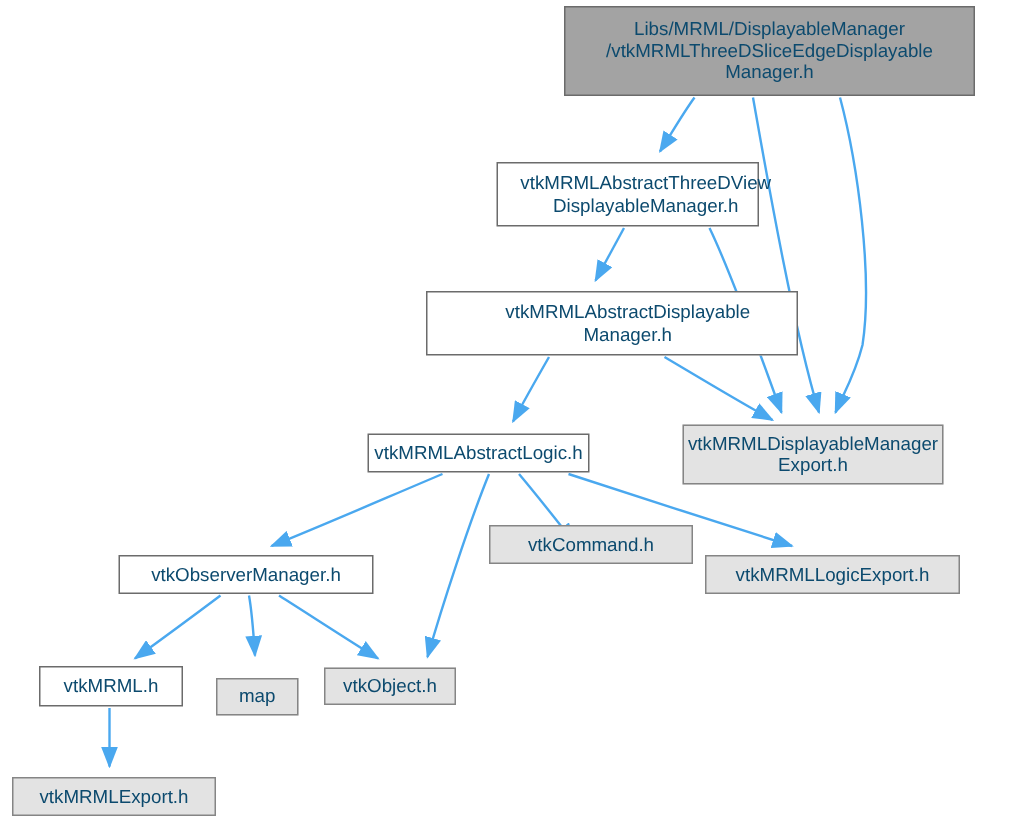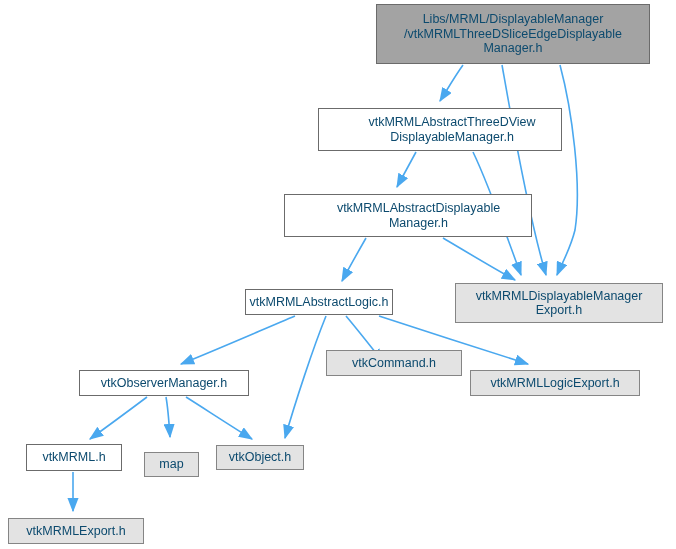--- a/index.html
+++ b/index.html
@@ -84,26 +84,26 @@
         <path d="M 166 397 C 168 408 169 422 170 437" fill="none" stroke="#4aa8ef" stroke-width="1.6" marker-end="url(#arrowhead)"></path>
         <path d="M 186 397 C 205 409 231 426 252 439" fill="none" stroke="#4aa8ef" stroke-width="1.6" marker-end="url(#arrowhead)"></path>
         <path d="M 73 472 C 73 483 73 497 73 511" fill="none" stroke="#4aa8ef" stroke-width="1.6" marker-end="url(#arrowhead)"></path>
       </g>
   </svg>
 
   <div id="nodes-group">
       <div class="graph-node fill-root" style="left: 376px; top: 4px; width: 274px; height: 60px;"><span class="node-label">Libs/MRML/DisplayableManager
 /vtkMRMLThreeDSliceEdgeDisplayable
 Manager.h</span></div>
-      <div class="graph-node fill-white" style="left: 318px; top: 108px; width: 244px; height: 43px; padding-left: 24px;"><span class="node-label">vtkMRMLAbstractThreeDView
+      <div class="graph-node fill-white" style="left: 331px; top: 108px; width: 175px; height: 43px; padding-left: 24px;"><span class="node-label">vtkMRMLAbstractThreeDView
 DisplayableManager.h</span></div>
       <div class="graph-node fill-white" style="left: 284px; top: 194px; width: 248px; height: 43px; padding-left: 21px;"><span class="node-label">vtkMRMLAbstractDisplayable
 Manager.h</span></div>
       <div class="graph-node fill-white" style="left: 245px; top: 289px; width: 148px; height: 26px;"><span class="node-label">vtkMRMLAbstractLogic.h</span></div>
-      <div class="graph-node fill-light" style="left: 455px; top: 283px; width: 208px; height: 40px;"><span class="node-label">vtkMRMLDisplayableManager
+      <div class="graph-node fill-light" style="left: 455px; top: 283px; width: 174px; height: 40px;"><span class="node-label">vtkMRMLDisplayableManager
 Export.h</span></div>
       <div class="graph-node fill-white" style="left: 79px; top: 370px; width: 170px; height: 26px;"><span class="node-label">vtkObserverManager.h</span></div>
       <div class="graph-node fill-light" style="left: 326px; top: 350px; width: 136px; height: 26px;"><span class="node-label">vtkCommand.h</span></div>
       <div class="graph-node fill-light" style="left: 470px; top: 370px; width: 170px; height: 26px;"><span class="node-label">vtkMRMLLogicExport.h</span></div>
       <div class="graph-node fill-white" style="left: 26px; top: 444px; width: 96px; height: 27px;"><span class="node-label">vtkMRML.h</span></div>
       <div class="graph-node fill-light" style="left: 144px; top: 452px; width: 55px; height: 25px;"><span class="node-label">map</span></div>
       <div class="graph-node fill-light" style="left: 216px; top: 445px; width: 88px; height: 25px;"><span class="node-label">vtkObject.h</span></div>
       <div class="graph-node fill-light" style="left: 8px; top: 518px; width: 136px; height: 26px;"><span class="node-label">vtkMRMLExport.h</span></div>
     </div>
 

